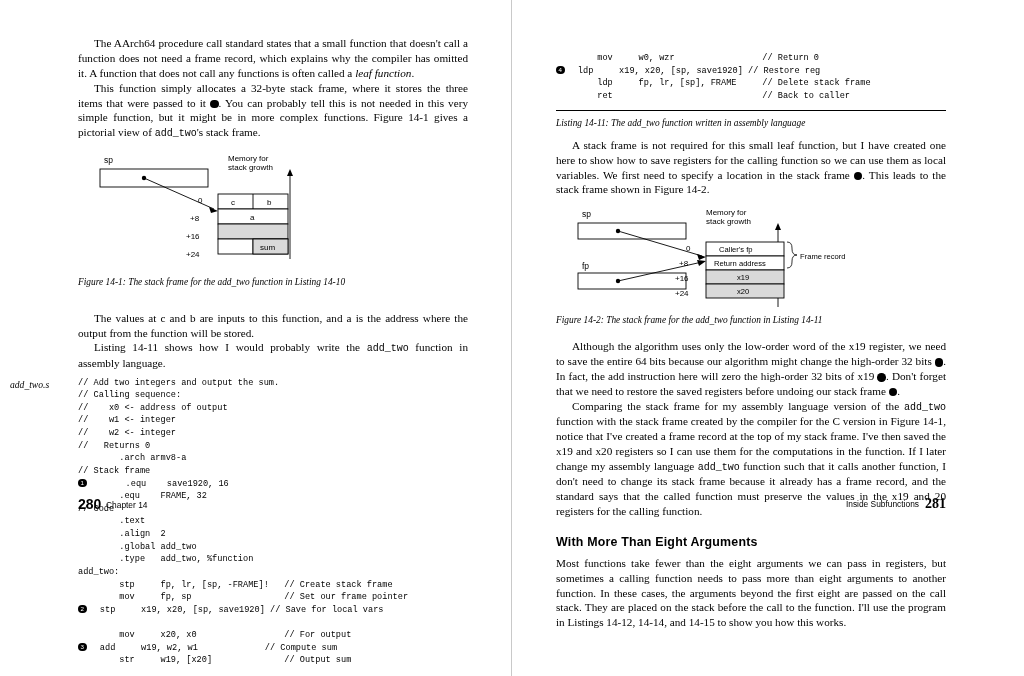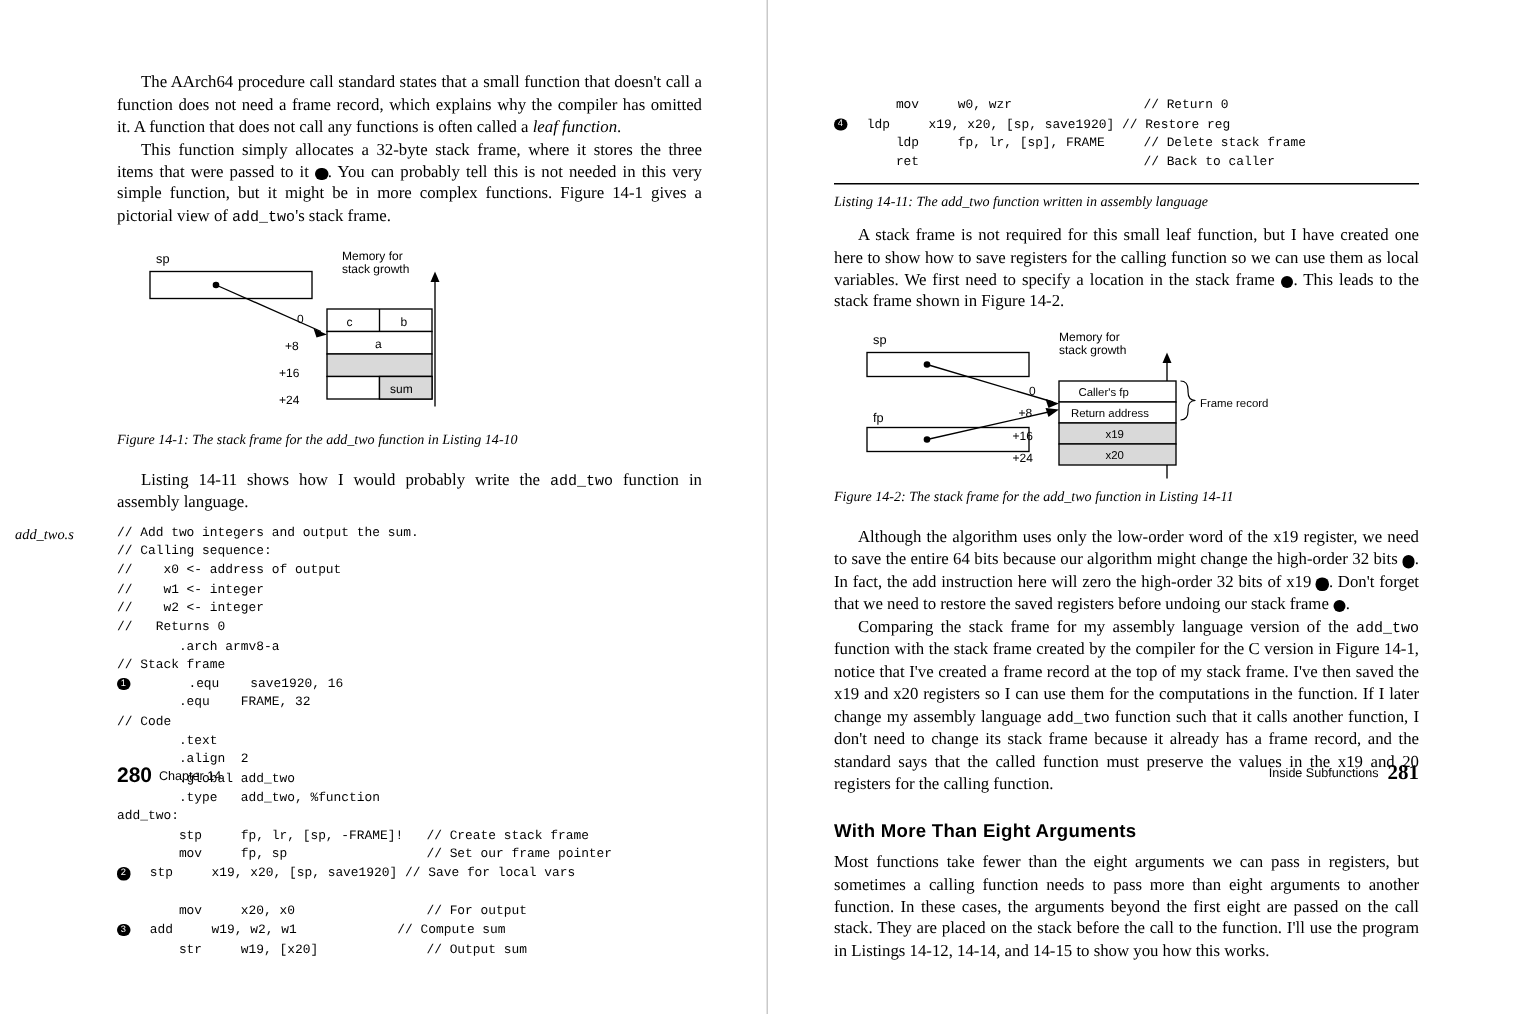--- a/index.html
+++ b/index.html
@@ -1,18 +1,18 @@
 <!DOCTYPE html>
 <html><head>
 <meta charset="utf-8">
 <style>
   html,body{margin:0;padding:0;background:#fff;}
   body{width:1024px;height:676px;font-family:"Liberation Serif",serif;color:#000;position:relative;overflow:hidden;}
   .spread{position:absolute;inset:0;display:flex;}
-  .page{position:relative;width:512px;height:536px;box-sizing:border-box;margin-top:12px;}
+  .page{position:relative;width:512px;height:536px;box-sizing:border-box;}
   .page.left{padding:36px 44px 0 78px;}
   .page.right{padding:48px 78px 0 44px;}
   .gutter{position:absolute;left:511px;top:0;width:1px;height:676px;background:#c9c9c9;}
   p{margin:0;font-size:11.2px;line-height:1.33;text-align:justify;}
   p.ind{text-indent:16px;}
   .mono{font-family:"Liberation Mono",monospace;}
   .code{font-family:"Liberation Mono",monospace;font-size:8.6px;line-height:1.48;white-space:pre;}
   .codeblock{margin-top:6px;position:relative;}
   .codeline{display:block;white-space:pre;font-family:"Liberation Mono",monospace;font-size:8.6px;line-height:1.47;}
   .cap{font-family:"Liberation Serif",serif;font-style:italic;font-size:9.4px;line-height:1.3;margin-top:6px;}
@@ -65,20 +65,21 @@
         <text x="172" y="69" font-size="8">a</text>
         <rect x="140" y="73" width="70" height="15" fill="#d9d9d9" stroke="#000" stroke-width="0.9"></rect>
         <rect x="140" y="88" width="70" height="15" fill="#fff" stroke="#000" stroke-width="0.9"></rect>
         <line x1="175" y1="88" x2="175" y2="103" stroke="#000" stroke-width="0.9"></line>
         <rect x="175" y="88" width="35" height="15" fill="#d9d9d9" stroke="#000" stroke-width="0.9"></rect>
         <text x="182" y="99" font-size="8">sum</text>
       </svg>
       <div class="figcap" style="position:absolute;top:118px;left:0;width:330px">Figure 14-1: The stack frame for the add_two function in Listing 14-10</div>
     </div>
 
+    <p class="ind" style="margin-top:10px">The values at c and b are inputs to this function, and a is the address where the output from the function will be stored.</p>
 
     <p class="ind">Listing 14-11 shows how I would probably write the <span class="mono" style="font-size:10px">add_two</span> function in assembly language.</p>
 
     <div class="codeblock">
       <div class="srcname" style="left:-68px;top:2px">add_two.s</div>
       <div class="code"><span class="codeline">// Add two integers and output the sum.</span><span class="codeline">// Calling sequence:</span><span class="codeline">//    x0 &lt;- address of output</span><span class="codeline">//    w1 &lt;- integer</span><span class="codeline">//    w2 &lt;- integer</span><span class="codeline">//   Returns 0</span><span class="codeline">        .arch armv8-a</span><span class="codeline">// Stack frame</span><span class="codeline"><span class="circ" style="margin-right:3px">1</span>       .equ    save1920, 16</span><span class="codeline">        .equ    FRAME, 32</span><span class="codeline">// Code</span><span class="codeline">        .text</span><span class="codeline">        .align  2</span><span class="codeline">        .global add_two</span><span class="codeline">        .type   add_two, %function</span><span class="codeline">add_two:</span><span class="codeline">        stp     fp, lr, [sp, -FRAME]!   // Create stack frame</span><span class="codeline">        mov     fp, sp                  // Set our frame pointer</span><span class="codeline"><span class="circ" style="margin-right:3px">2</span>  stp     x19, x20, [sp, save1920] // Save for local vars</span><span class="codeline"> </span><span class="codeline">        mov     x20, x0                 // For output</span><span class="codeline"><span class="circ" style="margin-right:3px">3</span>  add     w19, w2, w1             // Compute sum</span><span class="codeline">        str     w19, [x20]              // Output sum</span></div>
     </div>
 
     <div class="footer l"><span class="pg">280</span>&nbsp;&nbsp;<span>Chapter 14</span></div>
   </div>

